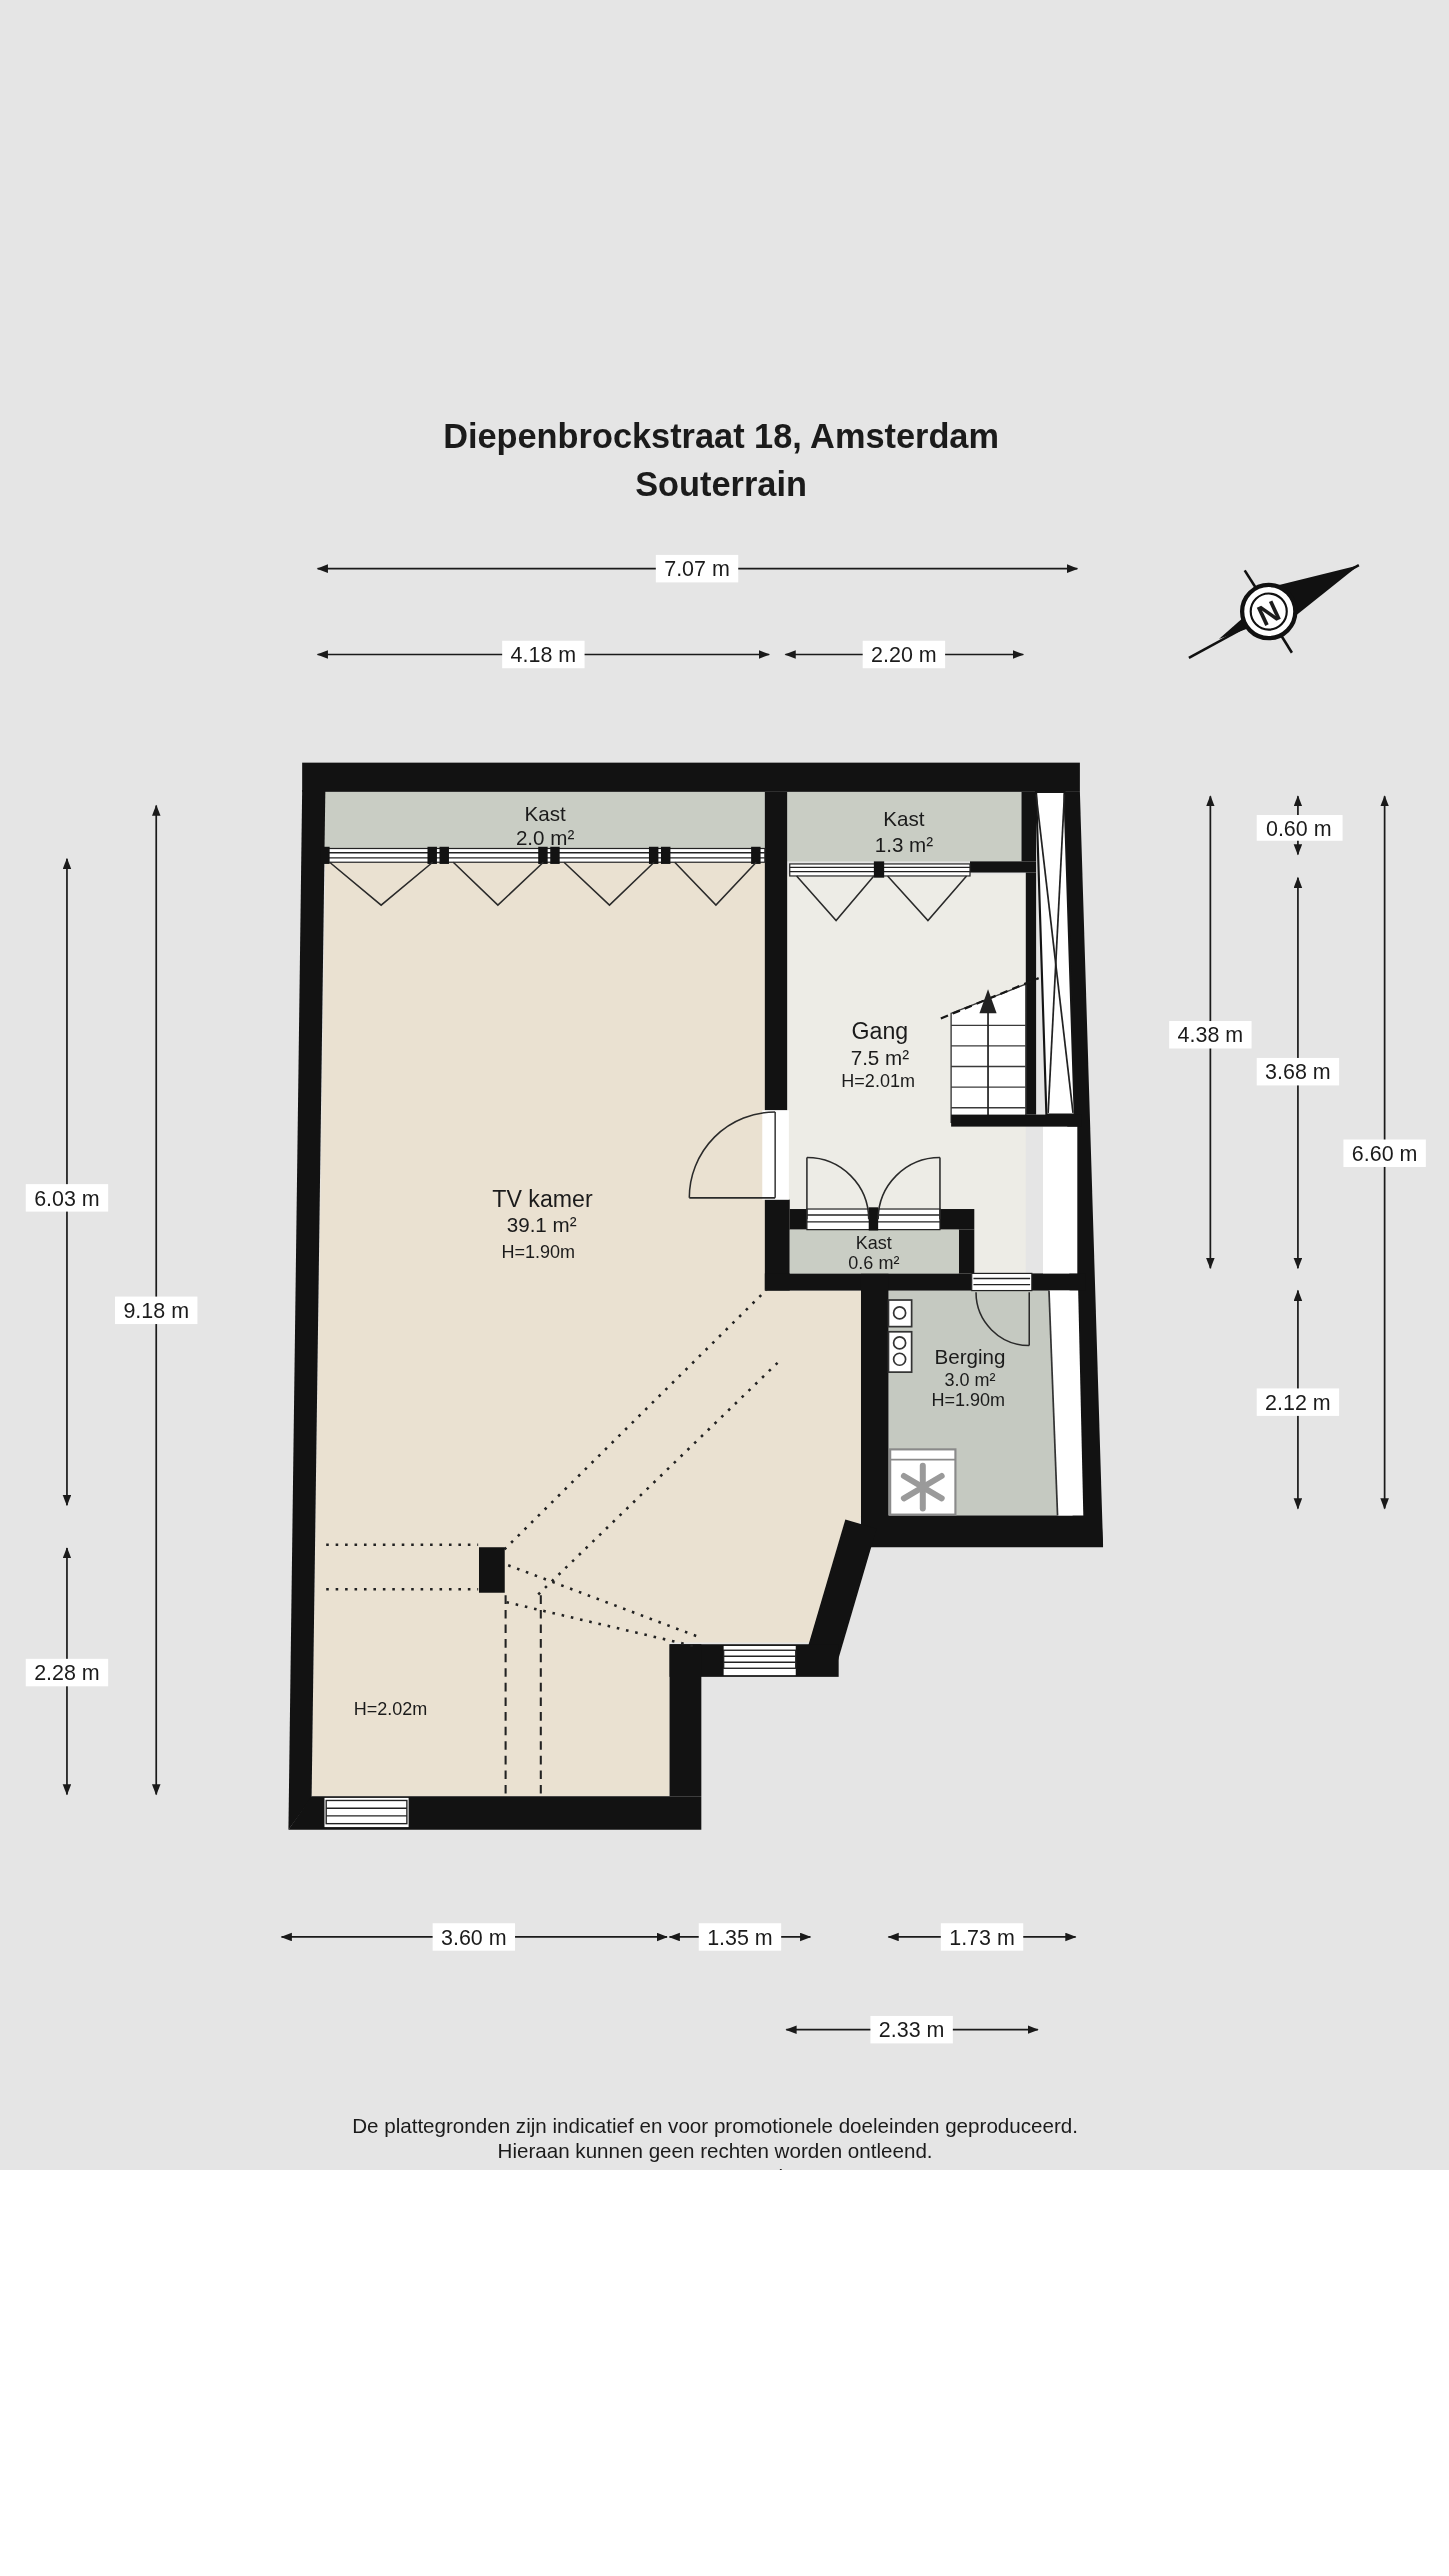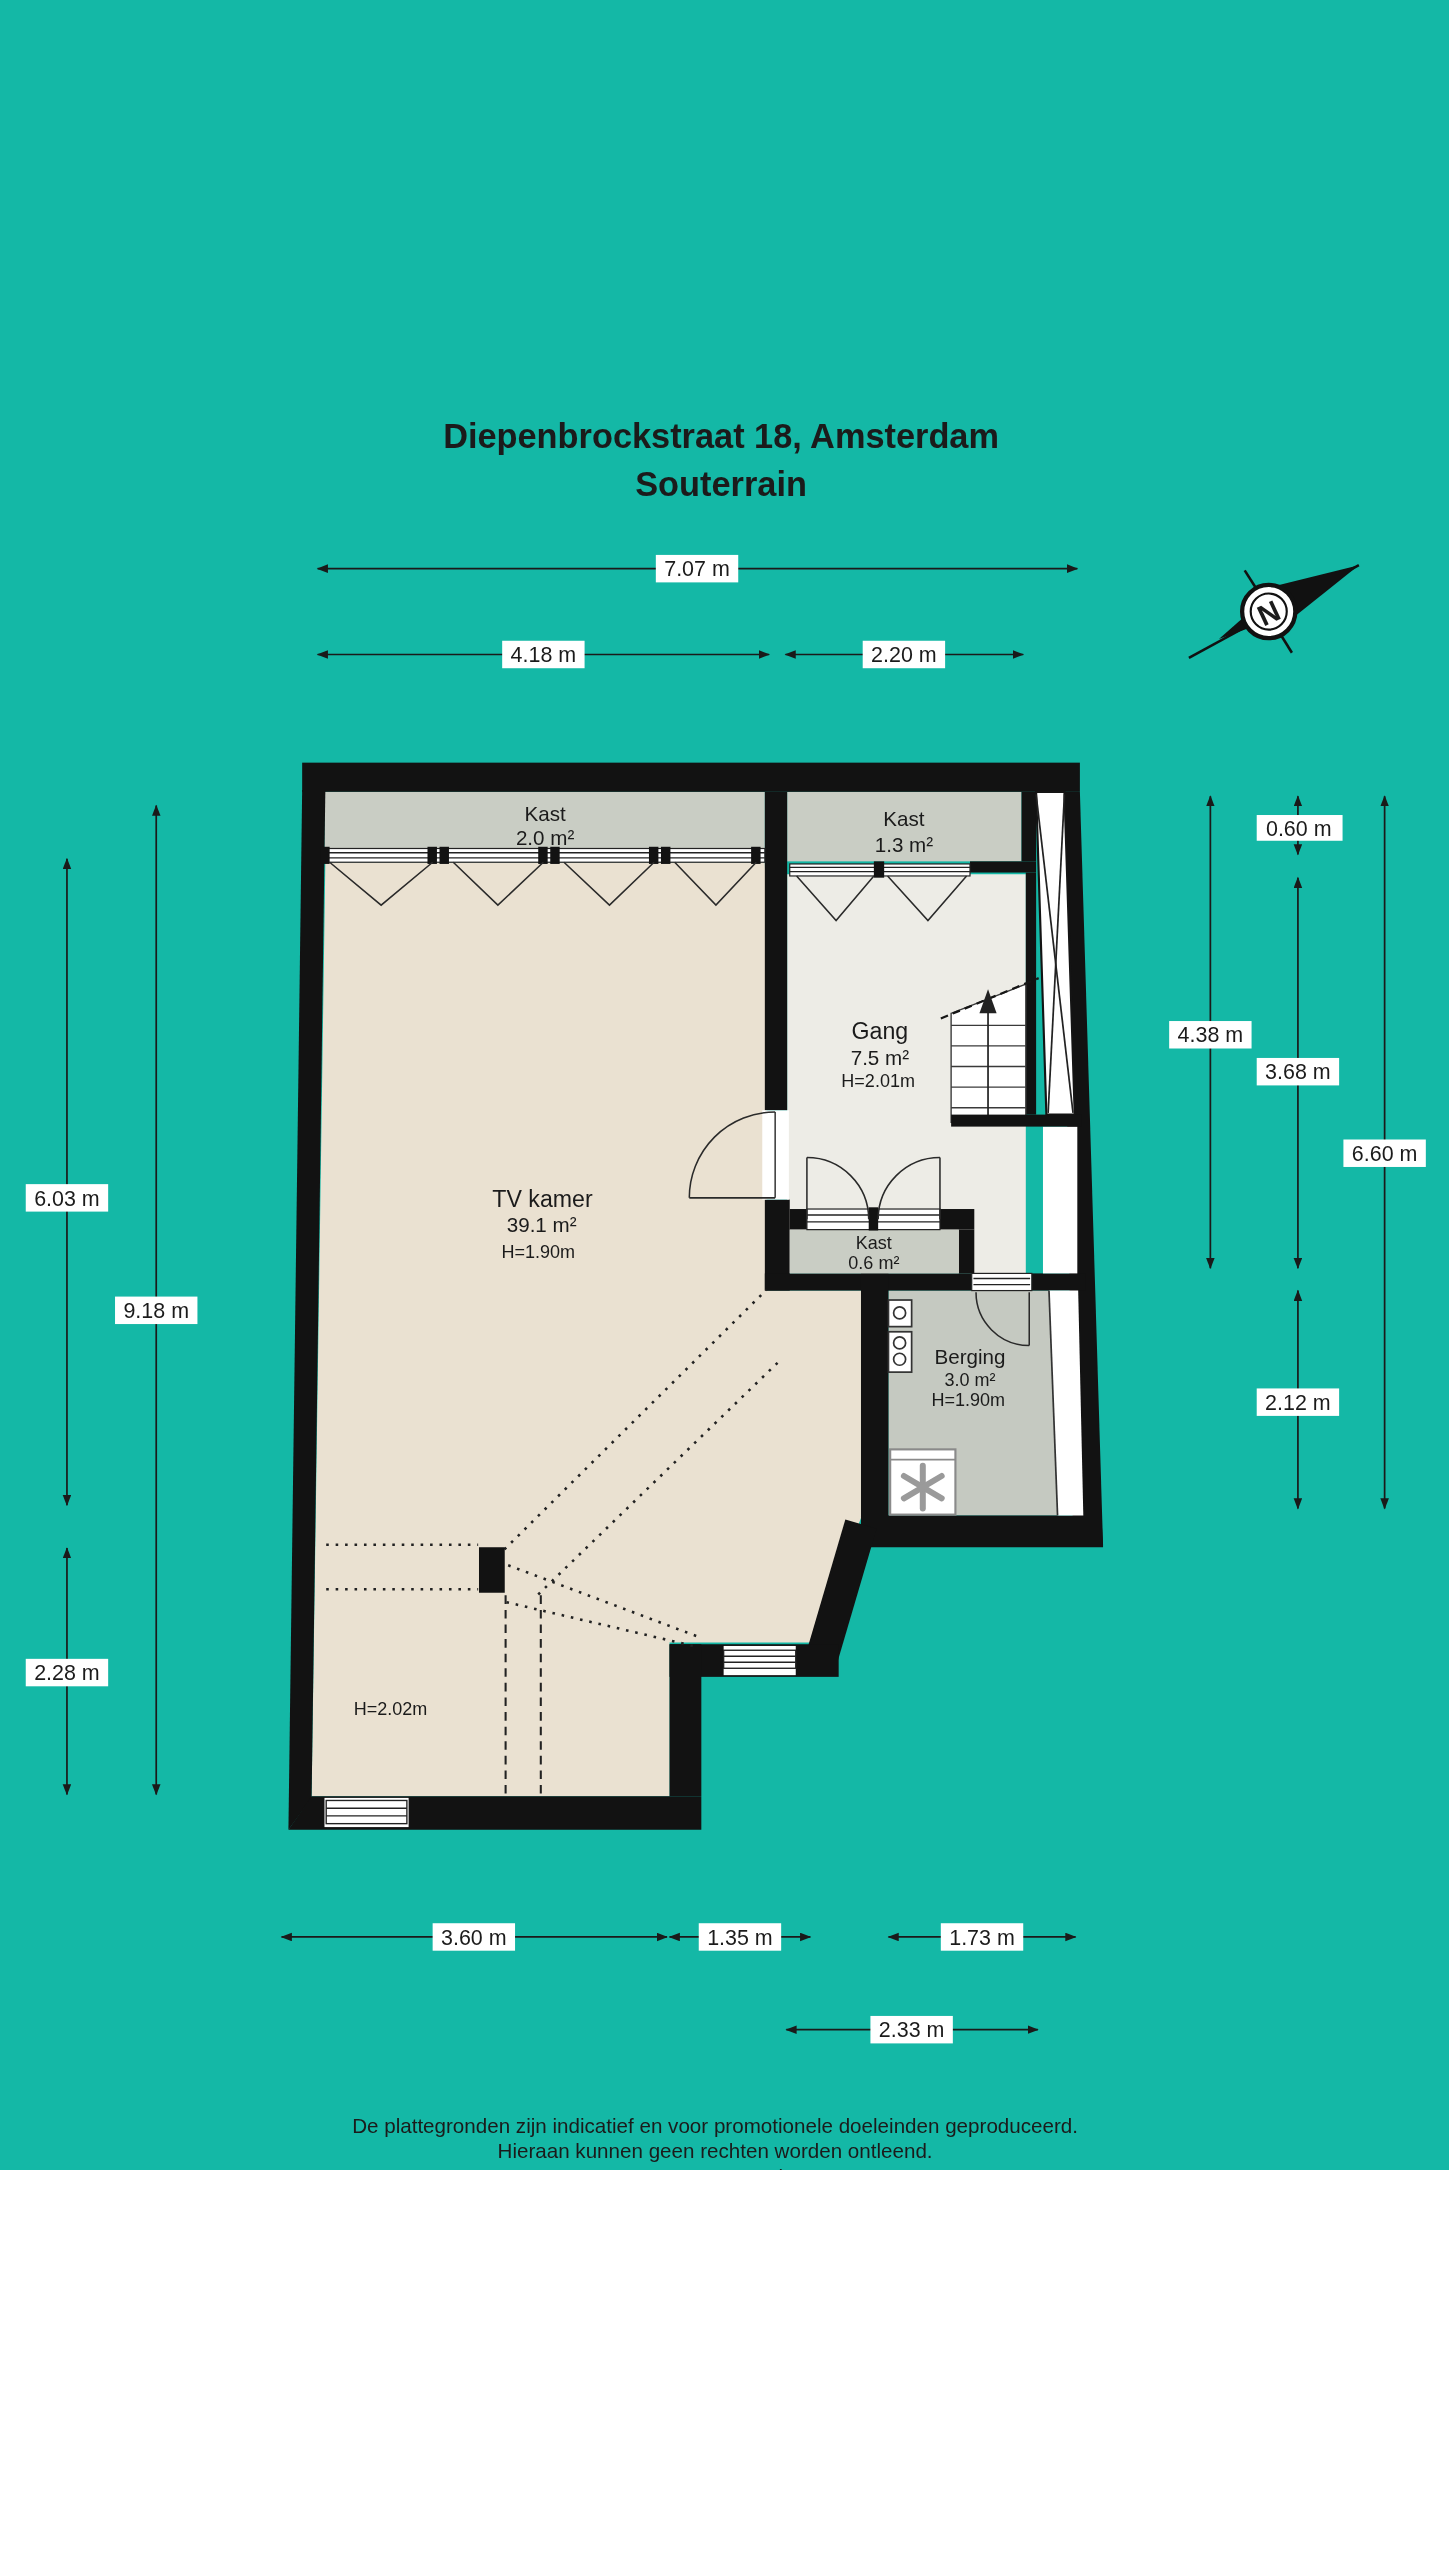--- a/index.html
+++ b/index.html
@@ -1,17 +1,17 @@
 <!DOCTYPE html>
 <html style="font-size:13.7px"><head>
 <meta charset="utf-8">
 <style>
   html,body{margin:0;padding:0;background:#ffffff;}
   body{font-family:"Liberation Sans","DejaVu Sans",sans-serif;}
-  #plan-wrap{width:1449px;height:2170px;position:relative;background:#14b8a6;}
+  #plan-wrap{width:1449px;height:2170px;position:relative;background:#e5e5e5;}
   svg{display:block;}
   text{fill:#1b1b1b;}
   .title{font-size:40px;font-weight:bold;}
   .room-name{font-size:27px;}
   .room-area{font-size:24px;}
   .room-h{font-size:21px;}
   .room-small{font-size:21px;}
   .dim{font-size:25px;}
   .footer{font-size:24px;}
   .dimline{stroke:#1a1a1a;stroke-width:2;}

